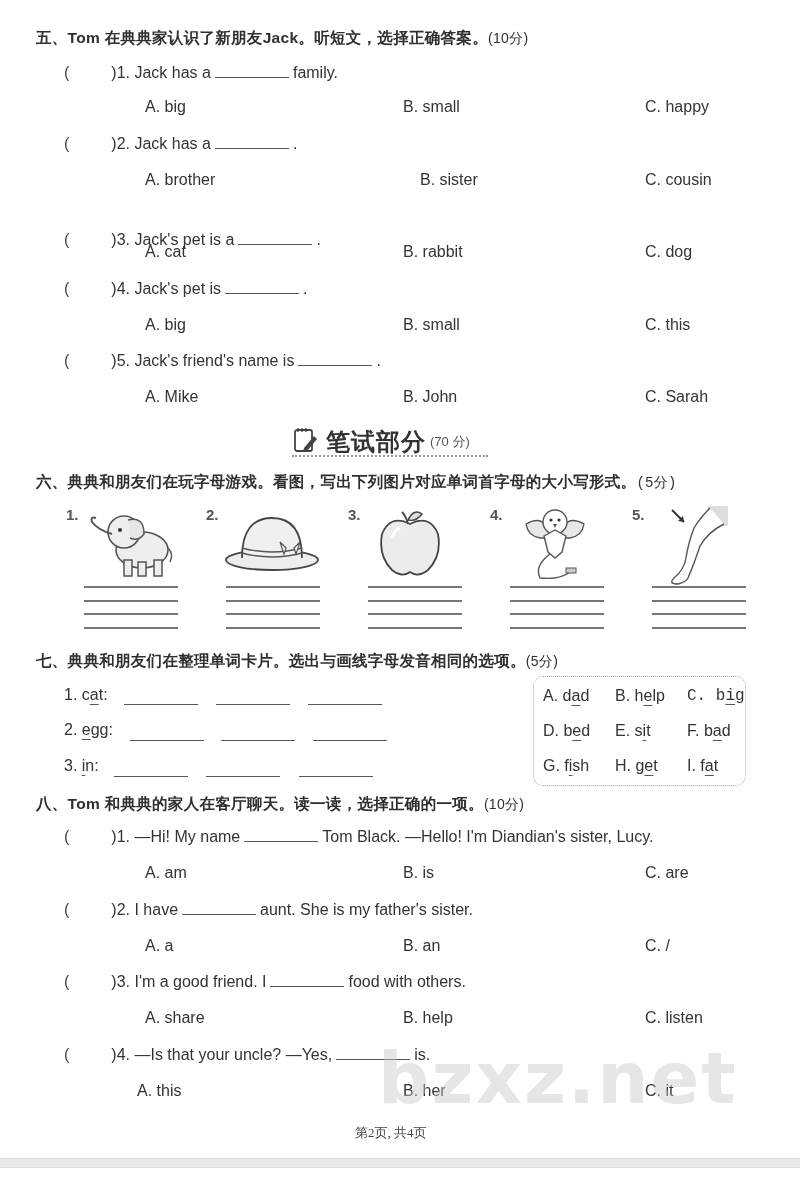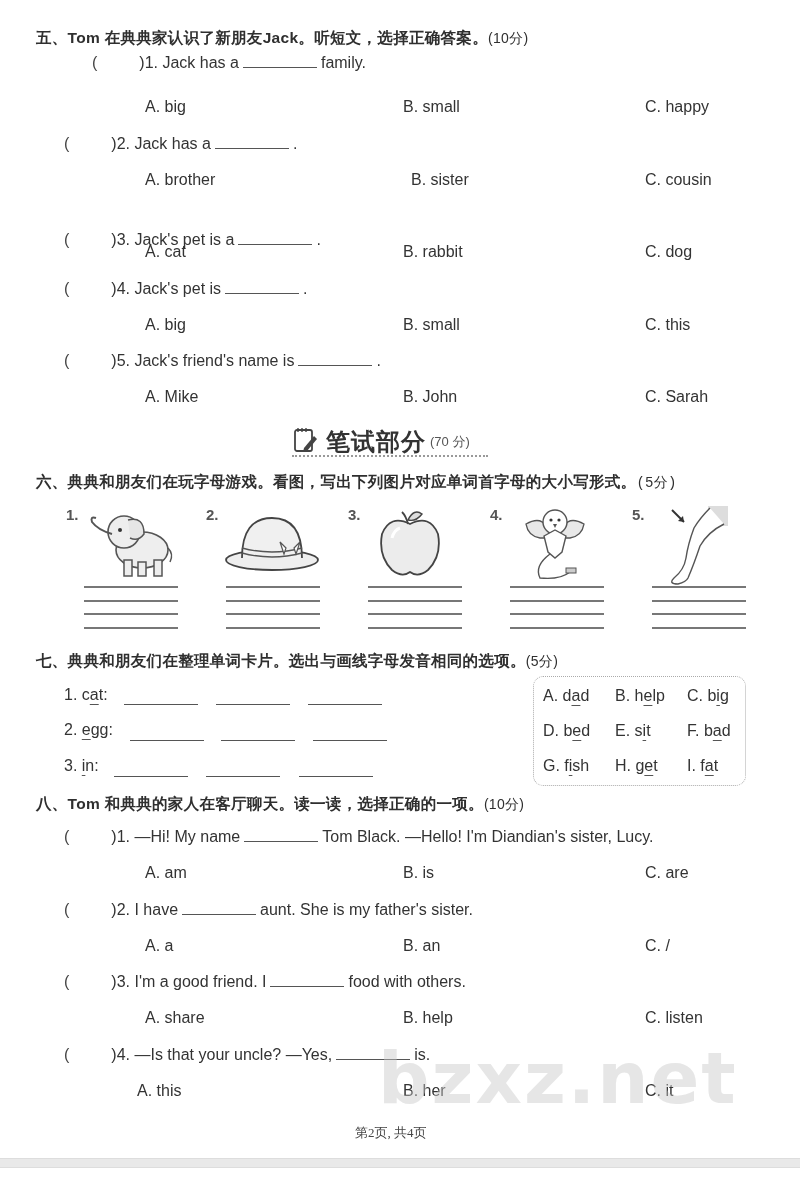--- a/index.html
+++ b/index.html
@@ -30,34 +30,34 @@
 </style>
 </head>
 <body>
 
 <div class="page">
 
   <div class="abs sec-title" style="left:36px; top:28px;">
     <span>五、Tom 在典典家认识了新朋友Jack。听短文，选择正确答案。</span><span class="pts">(10分)</span>
   </div>
 
-  <div class="abs q" style="left:64px; top:54px;margin-left:28px;">
+  <div class="abs q" style="left:64px; top:64px;">
     <span class="paren">(</span><span style="display:inline-block;width:42px;"></span><span>)1.</span>
     <span>Jack has a</span><span class="blank" style="width:74px;"></span><span>family.</span>
   </div>
   <div class="abs opt" style="left:145px; top:98px;">A. big</div>
   <div class="abs opt" style="left:403px; top:98px;">B. small</div>
   <div class="abs opt" style="left:645px; top:98px;">C. happy</div>
 
   <div class="abs q" style="left:64px; top:135px;">
     <span class="paren">(</span><span style="display:inline-block;width:42px;"></span><span>)2.</span>
     <span>Jack has a</span><span class="blank" style="width:74px;"></span><span>.</span>
   </div>
   <div class="abs opt" style="left:145px; top:171px;">A. brother</div>
-  <div class="abs opt" style="left:411px; top:171px;text-align:right;">B. sister</div>
+  <div class="abs opt" style="left:420px; top:171px;text-align:right;">B. sister</div>
   <div class="abs opt" style="left:645px; top:171px;">C. cousin</div>
 
   <div class="abs q" style="left:64px; top:207px;margin-top:24px;">
     <span class="paren">(</span><span style="display:inline-block;width:42px;"></span><span>)3.</span>
     <span>Jack's pet is a</span><span class="blank" style="width:74px;"></span><span>.</span>
   </div>
   <div class="abs opt" style="left:145px; top:243px;">A. cat</div>
   <div class="abs opt" style="left:403px; top:243px;">B. rabbit</div>
   <div class="abs opt" style="left:645px; top:243px;">C. dog</div>
 
@@ -210,21 +210,21 @@
     <span>3.</span>
     <span class="ul">i</span><span>n:</span>
   </div>
   <div class="abs blank" style="left:110px; top:776px; width:74px;"></div>
   <div class="abs blank" style="left:202px; top:776px; width:74px;"></div>
   <div class="abs blank" style="left:295px; top:776px; width:74px;"></div>
 
   <div class="wordbox">
     <div class="wb-item" style="left:9px; top:10px;"><span>A.</span> <span>d</span><span class="ul">a</span><span>d</span></div>
     <div class="wb-item" style="left:81px; top:10px;"><span>B.</span> <span>h</span><span class="ul">e</span><span>lp</span></div>
-    <div class="wb-item" style="left:153px; top:10px;"><span>C.</span> <span>b</span><span class="ul">i</span><span>g</span></div>
+    <div class="wb-item" style="left:153px; top:10px;font-family:Liberation Mono, monospace;"><span>C.</span> <span>b</span><span class="ul">i</span><span>g</span></div>
     <div class="wb-item" style="left:9px; top:45px;"><span>D.</span> <span>b</span><span class="ul">e</span><span>d</span></div>
     <div class="wb-item" style="left:81px; top:45px;"><span>E.</span> <span>s</span><span class="ul">i</span><span>t</span></div>
     <div class="wb-item" style="left:153px; top:45px;"><span>F.</span> <span>b</span><span class="ul">a</span><span>d</span></div>
     <div class="wb-item" style="left:9px; top:80px;"><span>G.</span> <span>f</span><span class="ul">i</span><span>sh</span></div>
     <div class="wb-item" style="left:81px; top:80px;"><span>H.</span> <span>g</span><span class="ul">e</span><span>t</span></div>
     <div class="wb-item" style="left:153px; top:80px;"><span>I.</span> <span>f</span><span class="ul">a</span><span>t</span></div>
   </div>
 
   <div class="abs sec-title" style="left:36px; top:794px;">
     <span>八、Tom 和典典的家人在客厅聊天。读一读，选择正确的一项。</span><span class="pts">(10分)</span>

